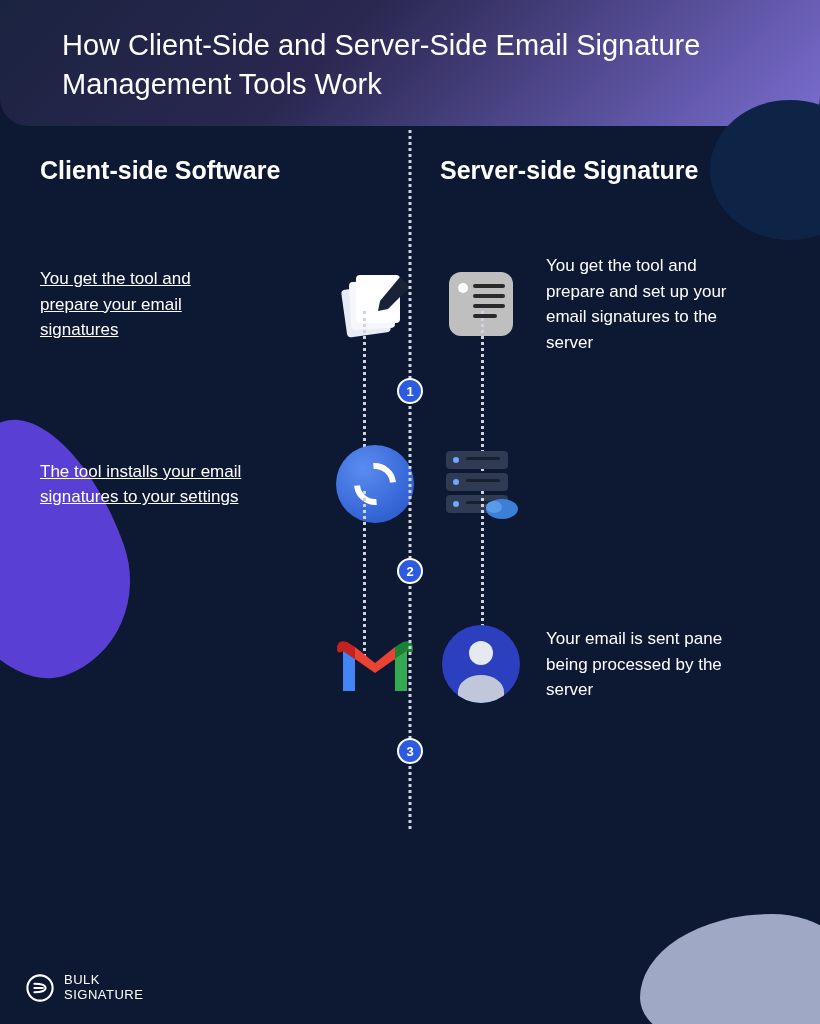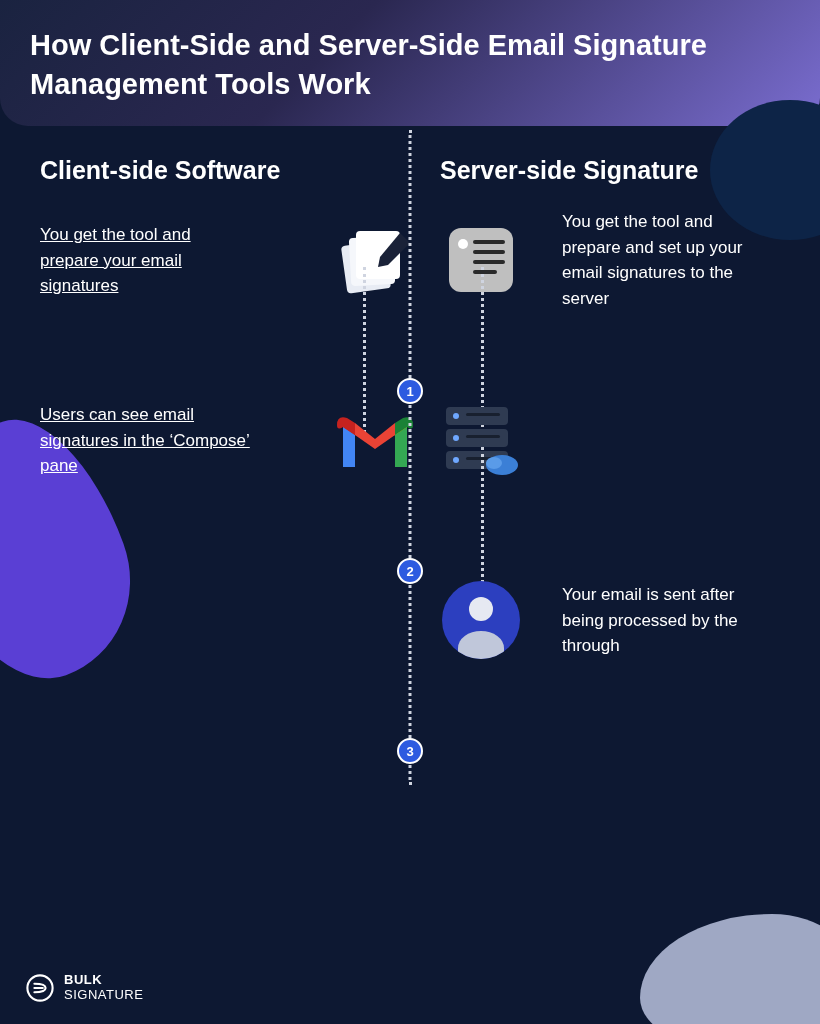--- a/index.html
+++ b/index.html
@@ -42,40 +42,42 @@
     border-radius: 60% 40% 50% 50% / 60% 50% 50% 40%;
   }
 
   .header {
     background: linear-gradient(135deg, #1a2340 0%, #2a2750 40%, #7a6dd0 100%);
     padding: 26px 30px 22px;
     border-radius: 0 0 28px 28px;
   }
   .header h1 {
     font-size: 29px;
-    font-weight: 700;
+    font-weight: 400;
     line-height: 1.35;
+    margin-left: 32px;
   }
 
   .content {
     position: relative;
     padding: 30px 40px 20px;
   }
 
   .columns {
     display: flex;
     position: relative;
   }
   .col {
     flex: 1;
     position: relative;
   }
   .col h2 {
     font-size: 25px;
     font-weight: 600;
+    margin-bottom: 44px;
     text-align: left;
   }
   .col-right h2 { padding-left: 30px; }
 
   .divider {
     position: absolute;
     left: 50%;
     top: 4px;
     bottom: -40px;
     width: 0;
@@ -93,21 +95,21 @@
   }
   .col-left .step { flex-direction: row; }
   .col-right .step { flex-direction: row; padding-left: 30px; }
 
   .step-text {
     font-size: 17px;
     line-height: 1.5;
     width: 210px;
   }
   .col-left .step-text { margin-right: 22px; text-decoration: underline; }
-  .col-right .step-text { margin-left: 40px; }
+  .col-right .step-text { margin-left: 24px; }
 
   .step-icon {
     width: 82px;
     height: 82px;
     display: flex;
     align-items: center;
     justify-content: center;
     position: relative;
   }
   .col-left .step-icon { margin-left: auto; margin-right: -6px; }
@@ -152,21 +154,21 @@
   }
   .logo-mark {
     width: 28px;
     height: 28px;
   }
   .logo-text {
     font-size: 13px;
     line-height: 1.1;
     letter-spacing: 0.5px;
   }
-  .logo-text .bold { font-weight: 700; }
+  .logo-text .bold { font-weight: 400; }
 
   
   .icon-docpen svg, .icon-sync, .icon-gmail svg, .icon-user, .icon-note svg, .icon-server svg { display:block; }
 
   .icon-sync {
     width: 78px; height: 78px; border-radius: 50%;
     background: radial-gradient(circle at 35% 30%, #5a8cf0, #2352c7);
     position: relative;
   }
   .icon-sync::before {
@@ -225,23 +227,29 @@
               <rect x="0" y="12" width="44" height="48" rx="4" fill="#e8ecf4" transform="rotate(-8 22 36)"></rect>
               <rect x="6" y="6" width="44" height="48" rx="4" fill="#f5f7fb" transform="rotate(-3 28 30)"></rect>
               <rect x="12" y="0" width="44" height="48" rx="4" fill="#ffffff"></rect>
               <path d="M56 2 L66 12 L44 34 L34 36 L36 26 Z" fill="#1a2238"></path>
             </g>
           </svg>
         </div>
         <div class="icon-dotted-line"></div>
       </div>
 
-
-      <div class="step">
-        <div class="step-text">Users can see email signatures in the ‘Compose’ pane</div>
+      <div class="step">
+        <div class="step-text">The tool installs your email signatures to your settings</div>
+        <div class="step-icon">
+            <div class="icon-sync"></div>
+          </div>
+        <div class="icon-dotted-line"></div>
+      </div>
+
+      <div class="step">
         <div class="step-icon icon-gmail">
           <svg width="80" height="62" viewBox="0 0 80 62">
             <path d="M8 10 L8 58 L20 58 L20 26 Z" fill="#4285F4"></path>
             <path d="M72 10 L72 58 L60 58 L60 26 Z" fill="#34A853"></path>
             <path d="M8 10 L40 34 L20 26 L8 18 Z" fill="#C5221F"></path>
             <path d="M72 10 L40 34 L60 26 L72 18 Z" fill="#FBBC04"></path>
             <path d="M20 26 L40 40 L60 26 L60 14 L40 30 L20 14 Z" fill="#EA4335"></path>
             <path d="M2 16 Q2 6 12 9 L20 14 L20 26 L8 18 Q2 22 2 16" fill="#C5221F"></path>
             <path d="M78 16 Q78 6 68 9 L60 14 L60 26 L72 18 Q78 22 78 16" fill="#1a8236"></path>
           </svg>
@@ -286,21 +294,21 @@
             <ellipse cx="54" cy="64" rx="8" ry="6" fill="#5a9be8"></ellipse>
           </svg>
         </div>
         <div class="icon-dotted-line"></div>
       </div>
 
       <div class="step">
         <div class="step-icon">
             <div class="icon-user"></div>
           </div>
-        <div class="step-text">Your email is sent after being processed by the through</div>
+        <div class="step-text">Your email is sent pane being processed by the server</div>
       </div>
     </div>
   </div>
 </div>
 
 <div class="logo">
   <svg class="logo-mark" viewBox="0 0 40 40">
     <circle cx="20" cy="20" r="18" fill="none" stroke="#fff" stroke-width="3"></circle>
     <path d="M12 14 Q28 14 28 20 Q28 26 12 26 M12 20 L24 20" stroke="#fff" stroke-width="3" fill="none" stroke-linecap="round"></path>
   </svg>

